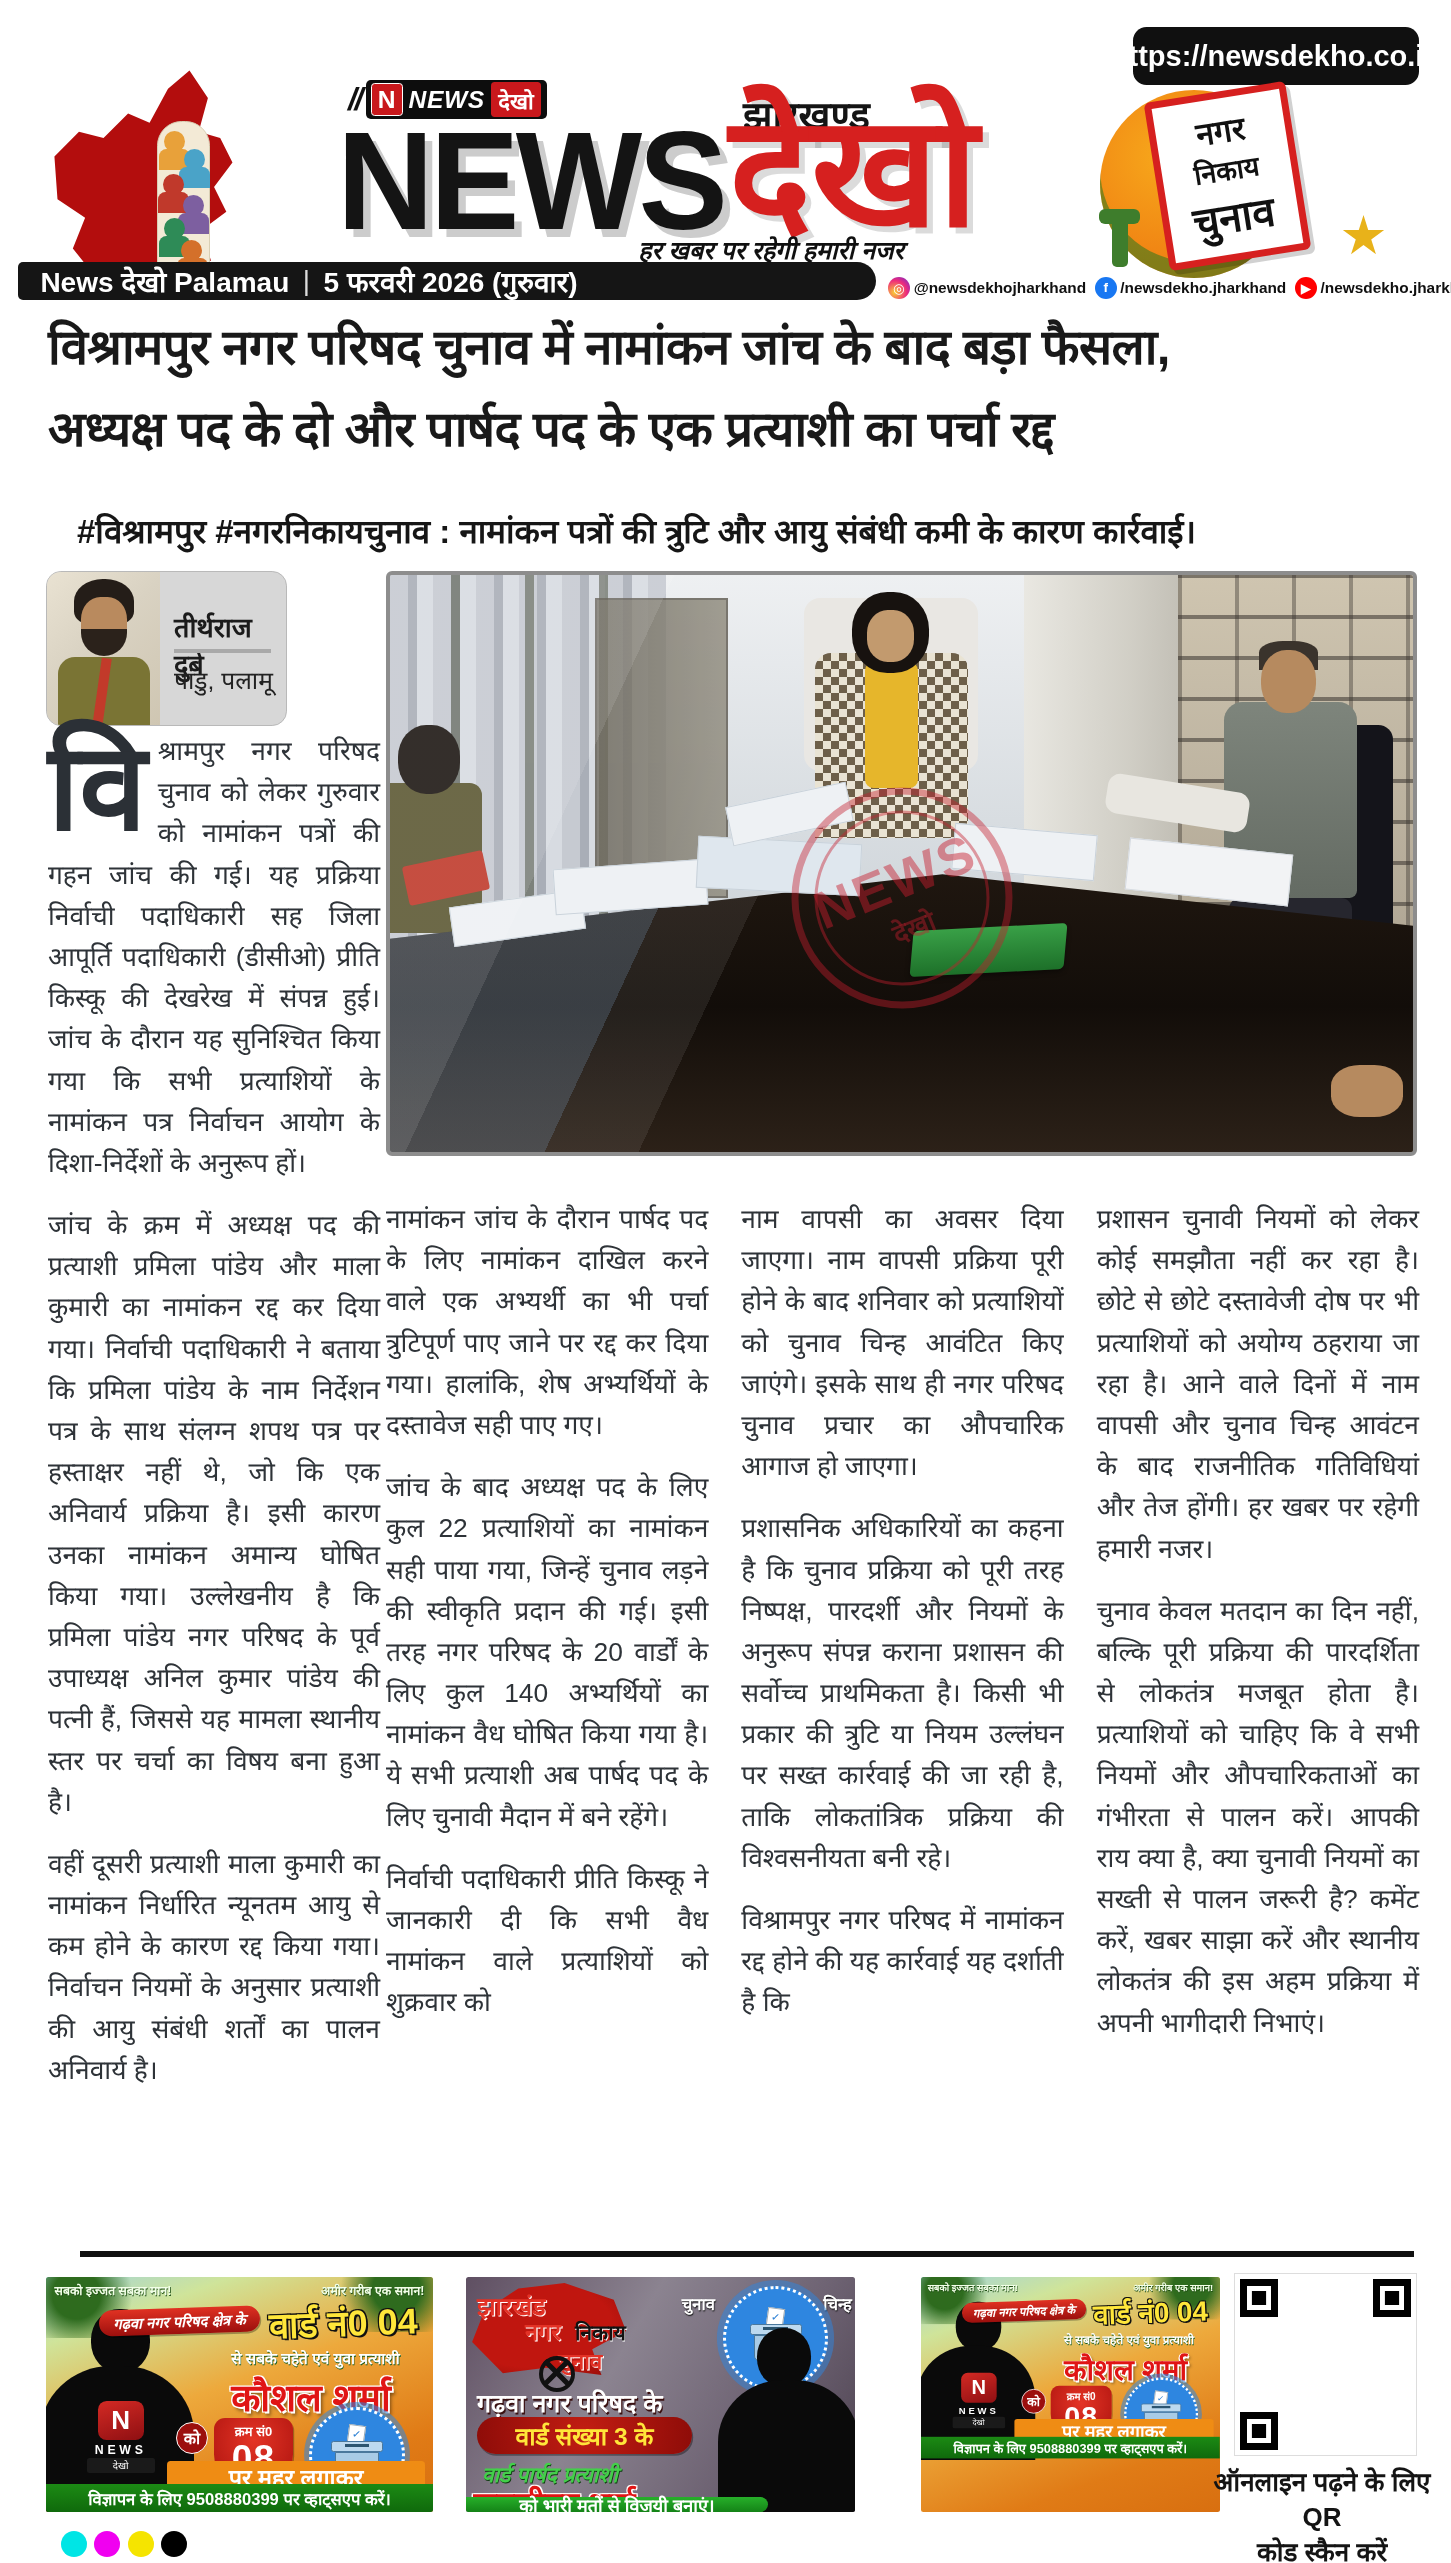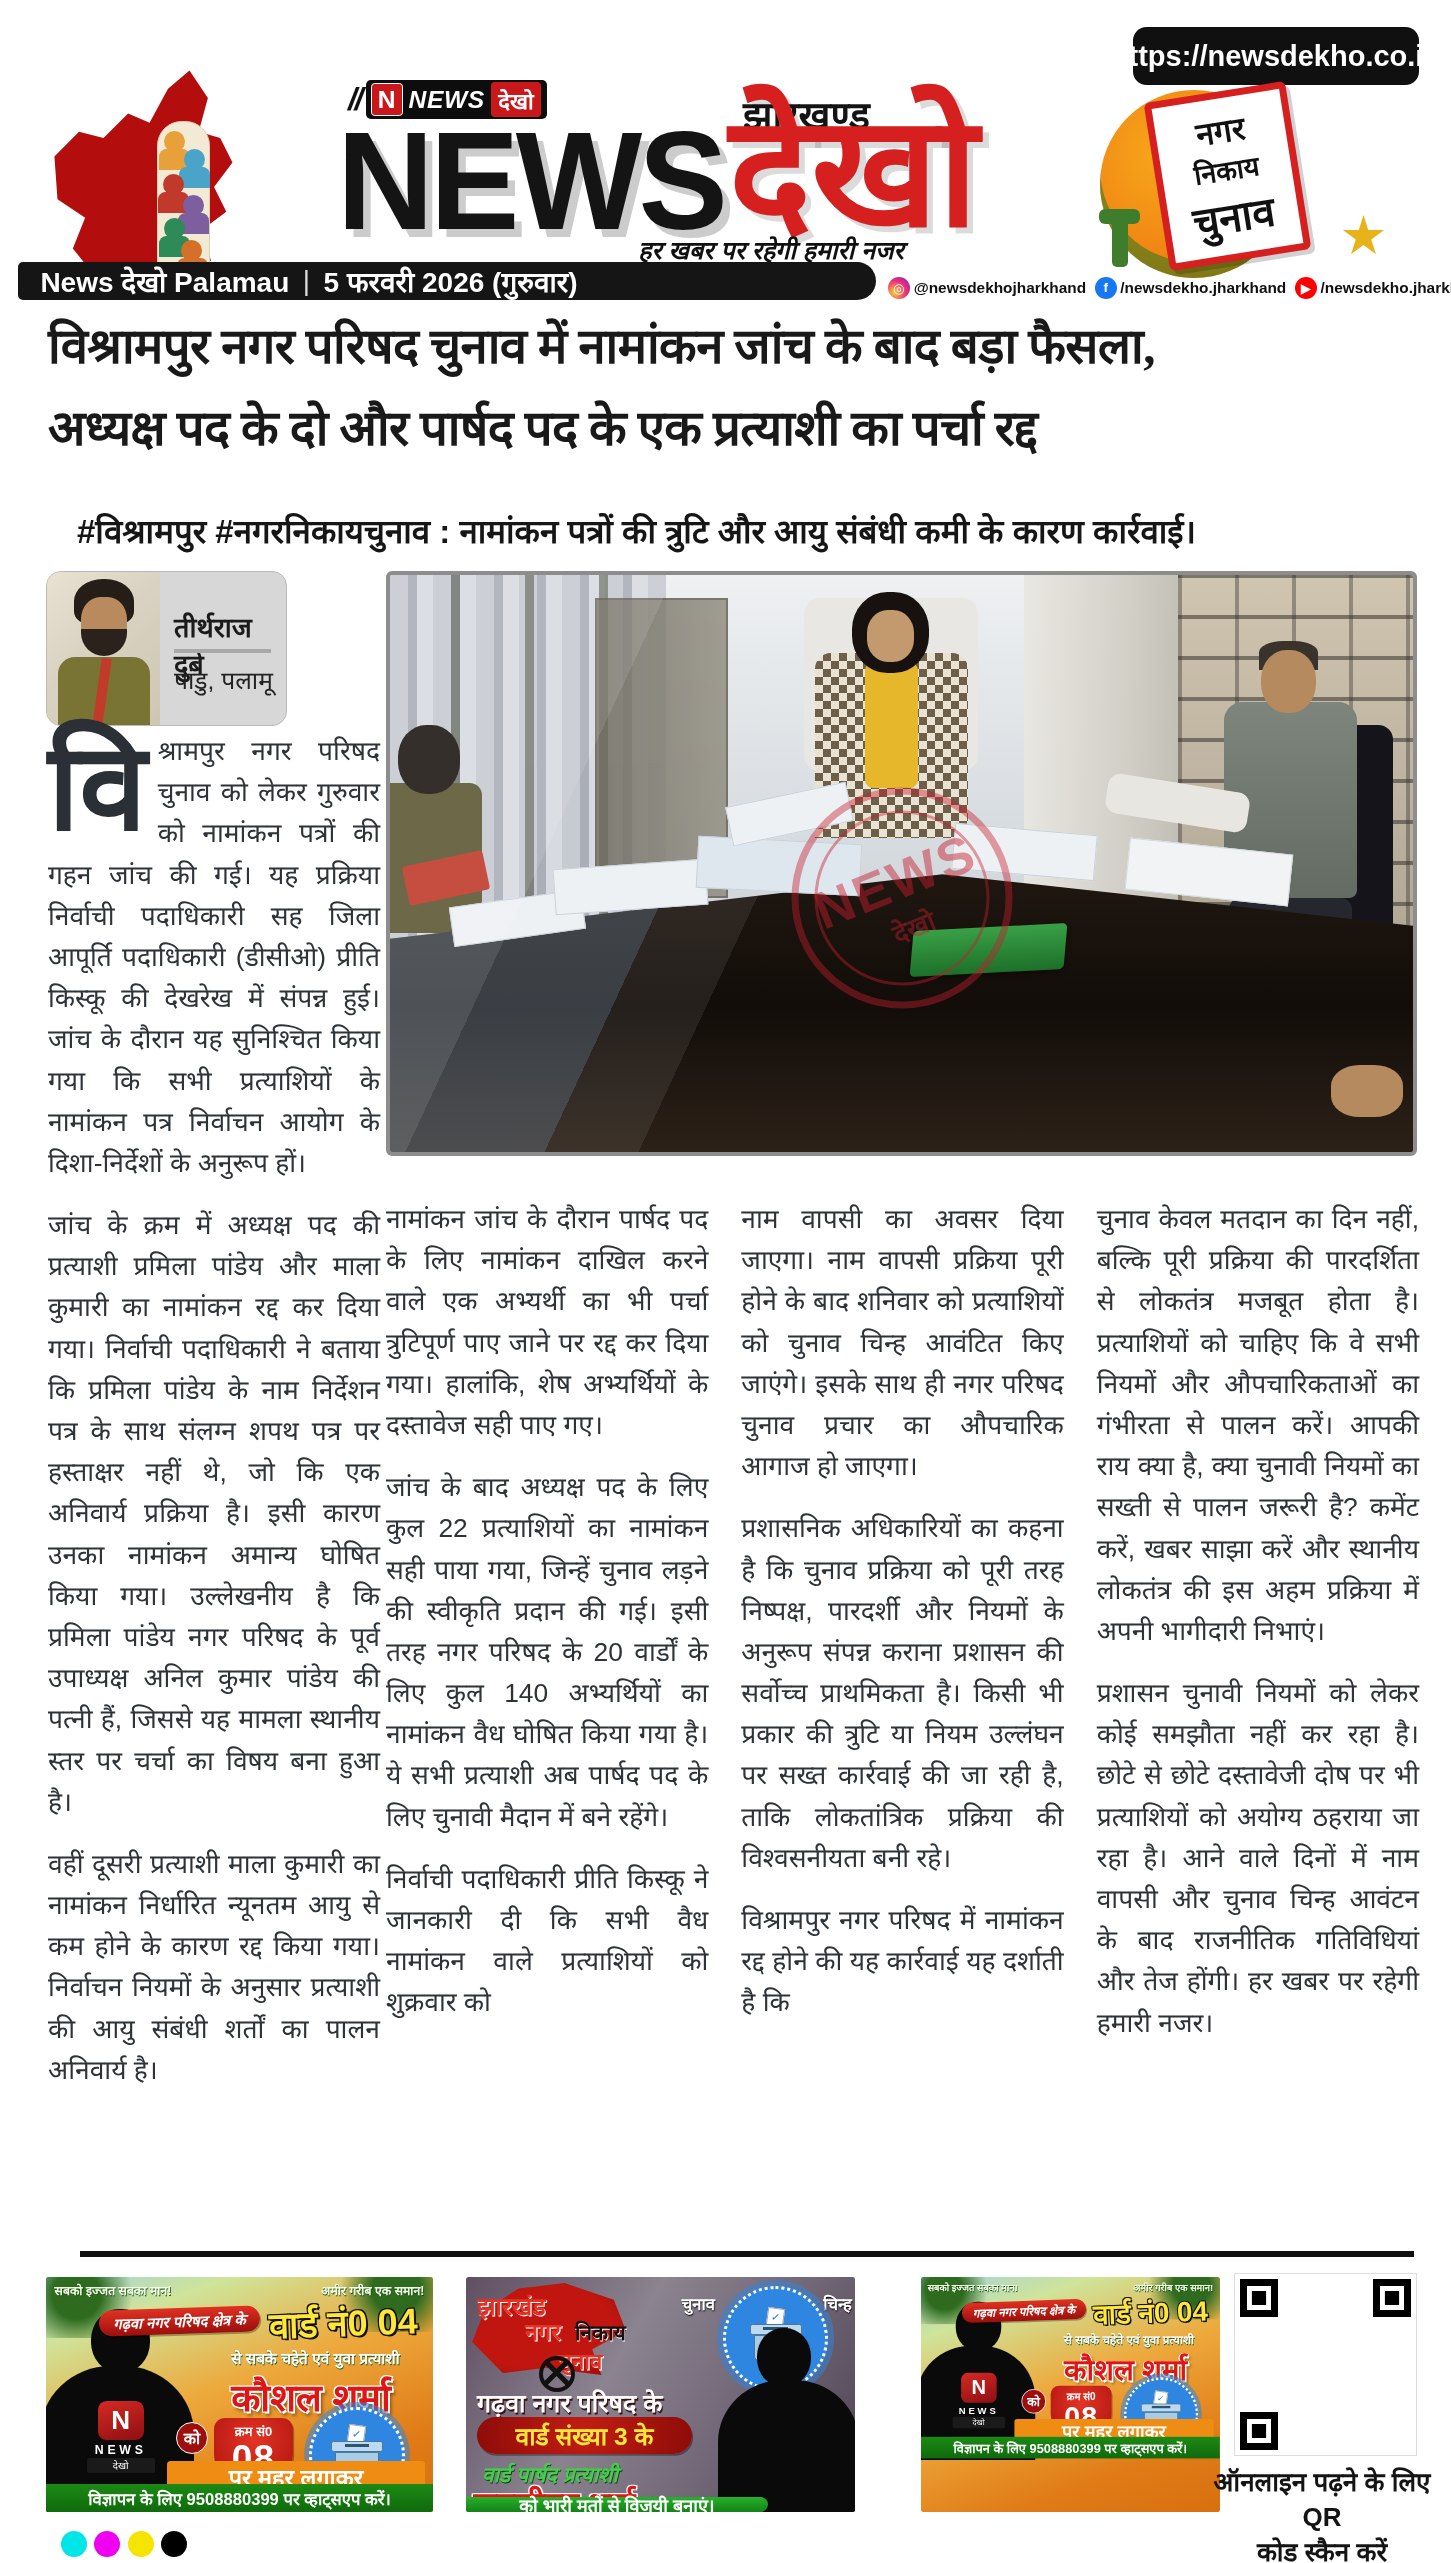--- a/index.html
+++ b/index.html
@@ -42,21 +42,21 @@
   .datebar .sep { font-weight:400; color:#dddddd; }
   .socialbar { position:absolute; left:888px; top:274px; width:553px; height:27px; display:flex; align-items:center; gap:8.6px; }
   .soc { display:flex; align-items:center; gap:3.7px; }
   .soc .ic { width:22px; height:22px; border-radius:50%; color:#fff; font-weight:900; font-size:13.5px; display:flex; align-items:center; justify-content:center; }
   .ic-ig { background:radial-gradient(circle at 30% 70%, #f9ce34, #ee2a7b 55%, #6228d7); }
   .ic-fb { background:#1877f2; }
   .ic-yt { background:#ff0000; font-size:9.8px; }
   .soc .h { font-size:15.4px; font-weight:800; color:#101010; }
 
   
-  .headline { position:absolute; left:48px; top:306px; width:1370px; font-size:49px; font-weight:900; color:#191919; line-height:1.68; letter-spacing:-0.6px;font-family:Liberation Serif, serif; }
+  .headline { position:absolute; left:48px; top:306px; width:1370px; font-size:49px; font-weight:900; color:#191919; line-height:1.68; letter-spacing:-0.6px; }
   .subheadline { position:absolute; left:48px; top:508px; width:1370px; font-size:33px; font-weight:700; color:#161616;margin-left:29px; }
 
   
   .byline { position:absolute; left:46px; top:571px; width:241px; height:155px; background:#d7d7d7; border:1.8px solid #b9b9b9; border-radius:14.8px; overflow:hidden; }
   .by-photo { position:absolute; left:0; top:0; width:113px; height:100%; background:linear-gradient(135deg,#e9e2d2 0%,#d9d2c2 45%,#cfc6b2 100%); overflow:hidden; }
   .by-hair { position:absolute; left:27px; top:7.4px; width:60px; height:46px; background:#241d18; border-radius:48% 48% 30% 30%; }
   .by-face { position:absolute; left:34px; top:24.6px; width:46px; height:53px; background:#b98a5e; border-radius:42%; }
   .by-beard { position:absolute; left:34px; top:57px; width:46px; height:27px; background:#2b221b; border-radius:0 0 24.6px 24.6px; }
   .by-body { position:absolute; left:11px; top:85px; width:92px; height:74px; background:#7a7434; border-radius:17px 17px 0 0; }
   .by-lanyard { position:absolute; left:50px; top:86px; width:9.8px; height:69px; background:#c23a2a; transform:rotate(8deg); }
@@ -328,22 +328,22 @@
       <p>नामांकन जांच के दौरान पार्षद पद के लिए नामांकन दाखिल करने वाले एक अभ्यर्थी का भी पर्चा त्रुटिपूर्ण पाए जाने पर रद्द कर दिया गया। हालांकि, शेष अभ्यर्थियों के दस्तावेज सही पाए गए।</p>
       <p>जांच के बाद अध्यक्ष पद के लिए कुल 22 प्रत्याशियों का नामांकन सही पाया गया, जिन्हें चुनाव लड़ने की स्वीकृति प्रदान की गई। इसी तरह नगर परिषद के 20 वार्डों के लिए कुल 140 अभ्यर्थियों का नामांकन वैध घोषित किया गया है। ये सभी प्रत्याशी अब पार्षद पद के लिए चुनावी मैदान में बने रहेंगे।</p>
       <p>निर्वाची पदाधिकारी प्रीति किस्कू ने जानकारी दी कि सभी वैध नामांकन वाले प्रत्याशियों को शुक्रवार को</p>
     </div>
     <div class="c">
       <p>नाम वापसी का अवसर दिया जाएगा। नाम वापसी प्रक्रिया पूरी होने के बाद शनिवार को प्रत्याशियों को चुनाव चिन्ह आवंटित किए जाएंगे। इसके साथ ही नगर परिषद चुनाव प्रचार का औपचारिक आगाज हो जाएगा।</p>
       <p>प्रशासनिक अधिकारियों का कहना है कि चुनाव प्रक्रिया को पूरी तरह निष्पक्ष, पारदर्शी और नियमों के अनुरूप संपन्न कराना प्रशासन की सर्वोच्च प्राथमिकता है। किसी भी प्रकार की त्रुटि या नियम उल्लंघन पर सख्त कार्रवाई की जा रही है, ताकि लोकतांत्रिक प्रक्रिया की विश्वसनीयता बनी रहे।</p>
       <p>विश्रामपुर नगर परिषद में नामांकन रद्द होने की यह कार्रवाई यह दर्शाती है कि</p>
     </div>
     <div class="c">
+      <p>प्रशासन चुनावी नियमों को लेकर कोई समझौता नहीं कर रहा है। छोटे से छोटे दस्तावेजी दोष पर भी प्रत्याशियों को अयोग्य ठहराया जा रहा है। आने वाले दिनों में नाम वापसी और चुनाव चिन्ह आवंटन के बाद राजनीतिक गतिविधियां और तेज होंगी। हर खबर पर रहेगी हमारी नजर।</p>
       <p>चुनाव केवल मतदान का दिन नहीं, बल्कि पूरी प्रक्रिया की पारदर्शिता से लोकतंत्र मजबूत होता है। प्रत्याशियों को चाहिए कि वे सभी नियमों और औपचारिकताओं का गंभीरता से पालन करें। आपकी राय क्या है, क्या चुनावी नियमों का सख्ती से पालन जरूरी है? कमेंट करें, खबर साझा करें और स्थानीय लोकतंत्र की इस अहम प्रक्रिया में अपनी भागीदारी निभाएं।</p>
-      <p>प्रशासन चुनावी नियमों को लेकर कोई समझौता नहीं कर रहा है। छोटे से छोटे दस्तावेजी दोष पर भी प्रत्याशियों को अयोग्य ठहराया जा रहा है। आने वाले दिनों में नाम वापसी और चुनाव चिन्ह आवंटन के बाद राजनीतिक गतिविधियां और तेज होंगी। हर खबर पर रहेगी हमारी नजर।</p>
     </div>
   </div>
 
   <div class="sepline"></div>
 
   <div class="ad ad1 ad-k">
     <div class="ad-inner">
       <span class="foliage f1"></span>
         <span class="foliage f2"></span>
       <span class="ad-slog sl-l">सबको इज्जत सबका मान!</span>

